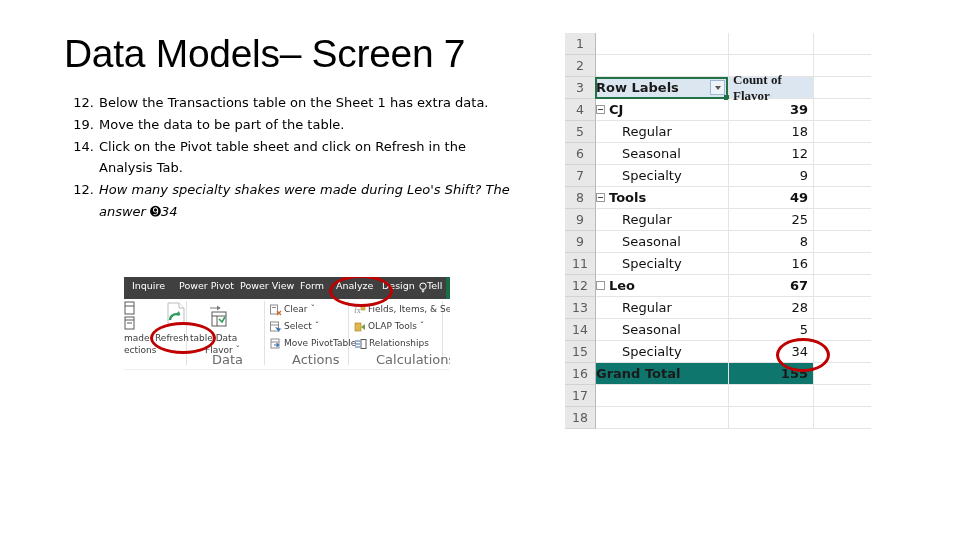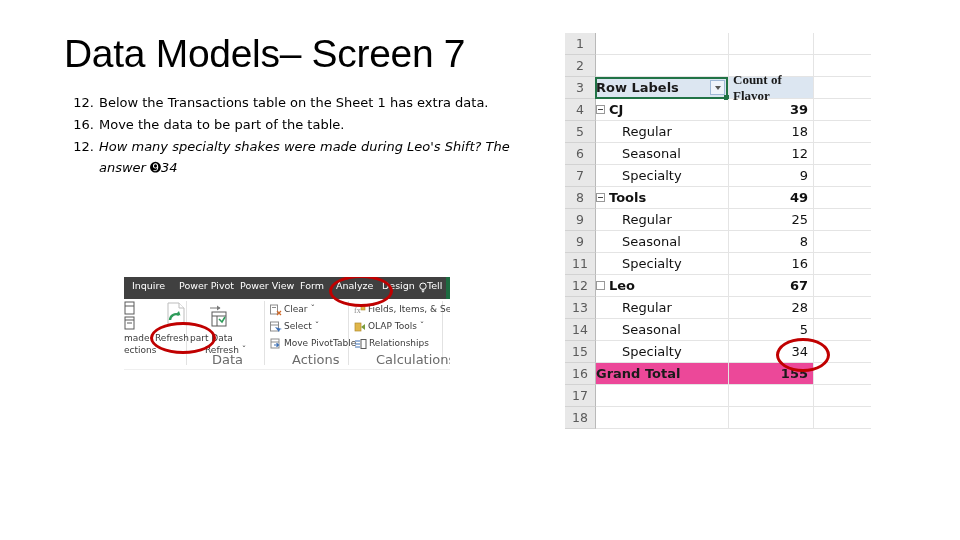--- a/index.html
+++ b/index.html
@@ -89,21 +89,21 @@
   .pv-b{
     width:85px; flex:0 0 85px; border-bottom:1px solid #e4e4e4; border-right:1px solid #e4e4e4;
     display:flex; align-items:center; justify-content:flex-end; font-size:13px; color:#111;
     padding-right:5px; box-sizing:border-box;
   }
   .pv-c{
     flex:1 1 auto; border-bottom:1px solid #e4e4e4;
     box-sizing:border-box;
   }
   .pv-row.hdr .pv-a, .pv-row.hdr .pv-b{ background:#dce6f1; font-weight:bold; color:#1a1a1a; }
-  .pv-row.total .pv-a, .pv-row.total .pv-b{ background:#ec4899; font-weight:bold; color:#1a1a1a; }
+  .pv-row.total .pv-a, .pv-row.total .pv-b{ background:#0f766e; font-weight:bold; color:#1a1a1a; }
   .pv-row.group .pv-a, .pv-row.group .pv-b{ font-weight:bold; }
   .pv-a.indent{ padding-left:26px; }
   .expander{
     display:inline-block; width:9px; height:9px; border:1px solid #999;
     background:#fff; margin-right:4px; position:relative; flex:0 0 9px; box-sizing:border-box;
   }
   .expander.minus::before{
     content:""; position:absolute; left:1px; top:3px; width:5px; height:1px; background:#444;
   }
   .selbox{
@@ -128,22 +128,26 @@
 <body>
 
 <div id="slide-title">Data Models– Screen 7</div>
 
 <div id="instructions">
   <div class="li">
     <span class="li-num">12.</span>
     <span class="li-txt">Below the Transactions table on the Sheet 1 has extra data.</span>
   </div>
   <div class="li">
-    <span class="li-num">16.</span>
+    <span class="li-num">19.</span>
     <span class="li-txt">Move the data to be part of the table.</span>
+  </div>
+  <div class="li">
+    <span class="li-num">14.</span>
+    <span class="li-txt">Click on the Pivot table sheet and click on Refresh in the Analysis Tab.</span>
   </div>
   <div class="li italic">
     <span class="li-num">12.</span>
     <span class="li-txt">How many specialty shakes were made during Leo's Shift? The answer ➒34</span>
   </div>
 </div>
 
 <div id="ribbon-shot">
 
   <div class="rb-tabbar">
@@ -191,22 +195,22 @@
     <span class="rb-item" style="left:31px;top:34px">Refresh</span>
 
     <svg class="rb-icon" style="left:82px;top:4px" width="26" height="26" viewBox="0 0 26 26">
       <path d="M4 5 h10" fill="none" stroke="#7a7a7a" stroke-width="1"></path>
       <path d="M11 2.5 l3.5 2.5 l-3.5 2.5 z" fill="#7a7a7a"></path>
       <rect x="6" y="9" width="14" height="14" fill="none" stroke="#5a5a5a" stroke-width="1"></rect>
       <line x1="6" y1="13" x2="20" y2="13" stroke="#5a5a5a" stroke-width="1"></line>
       <line x1="11" y1="13" x2="11" y2="23" stroke="#5a5a5a" stroke-width="1"></line>
       <path d="M13 16 l3 3 l3 -5" fill="none" stroke="#2e9b5a" stroke-width="1.6"></path>
     </svg>
-    <span class="rb-item" style="left:66px;top:34px">part Data</span>
-    <span class="rb-item" style="left:81px;top:46px">Refresh ˇ</span>
+    <span class="rb-item" style="left:66px;top:34px">table Data</span>
+    <span class="rb-item" style="left:81px;top:46px">Flavor ˇ</span>
 
     <span class="rb-grouplabel" style="left:88px">Data</span>
 
     <svg class="rb-icon" style="left:146px;top:5px" width="12" height="12" viewBox="0 0 12 12">
       <rect x="0.5" y="1" width="7" height="9" fill="none" stroke="#8b8b8b" stroke-width="1"></rect>
       <line x1="2" y1="3.5" x2="6" y2="3.5" stroke="#8b8b8b" stroke-width="1"></line>
       <path d="M7 7 l4 4 M11 7 l-4 4" stroke="#d06a2a" stroke-width="1.3"></path>
     </svg>
     <span class="rb-item" style="left:160px;top:5px">Clear ˇ</span>
 

